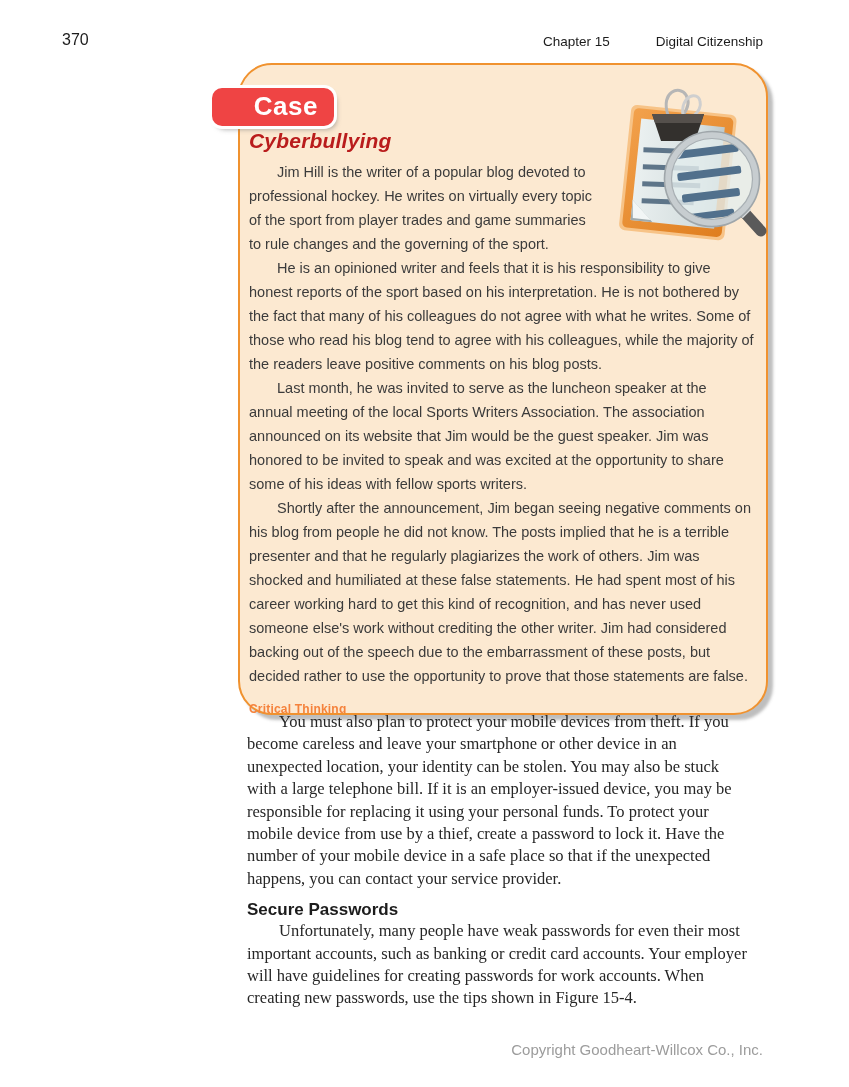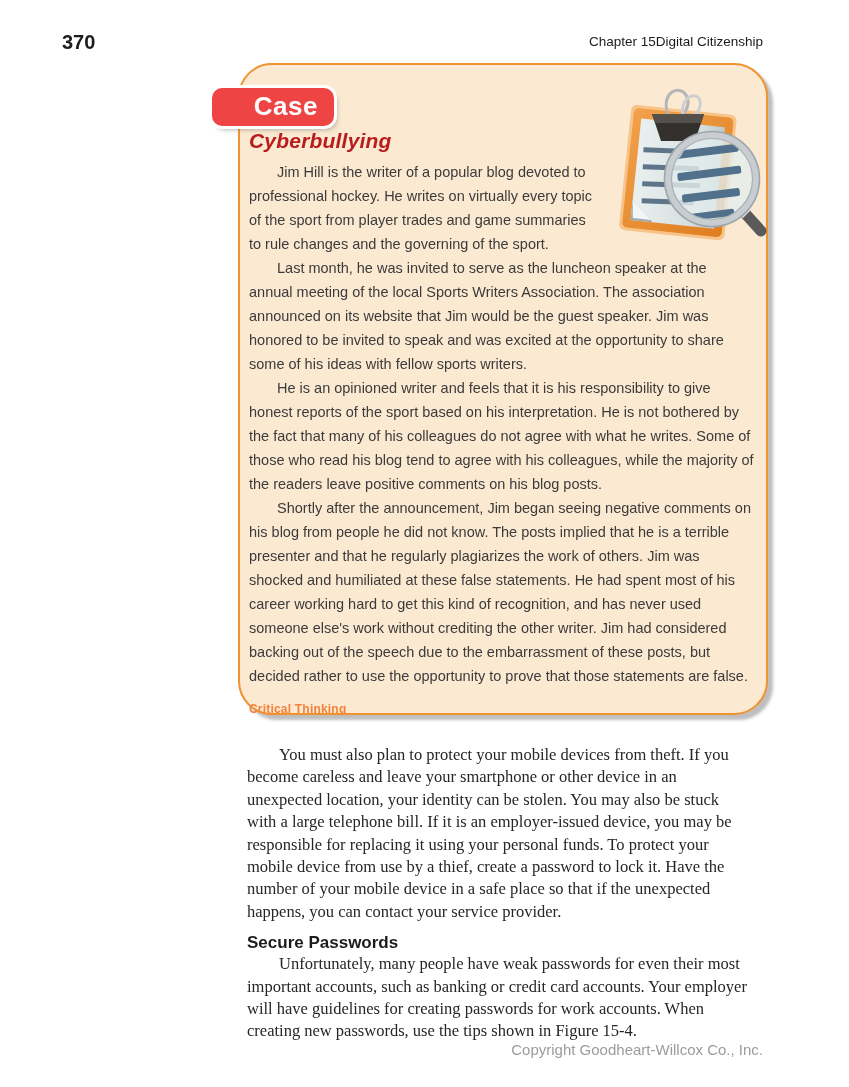--- a/index.html
+++ b/index.html
@@ -9,25 +9,25 @@
     width: 849px;
     height: 1087px;
     background: #ffffff;
     font-family: "Liberation Sans", sans-serif;
     overflow: hidden;
   }
 
   
   .folio {
     position: absolute; left: 62px; top: 31px;
-    font-size: 20px; font-weight: bold; color: #1c1c1c;
+    font-size: 16px; font-weight: normal; color: #1c1c1c;
   }
   .running-head {
     position: absolute; top: 34px; right: 86px;
-    display: flex; 
+    display: flex; gap: 46px;
     font-size: 13.5px; color: #1c1c1c;
   }
 
   
   .case-box {
     position: absolute; left: 238px; top: 63px;
     width: 530px; height: 652px;
     background: #FCE9D1;
     border: 2.5px solid #F0922F;
     border-radius: 34px;
@@ -70,21 +70,21 @@
     margin: 14px 0 5px 0; letter-spacing: 0.2px;
   }
   .ct-list {
     list-style: decimal; margin: 0; padding-left: 60px;
     font-size: 14.5px; line-height: 22px; color: #3b3b3b;
   }
   .ct-list li { padding-left: 10px; }
 
   
   .main-text {
-    position: absolute; left: 247px; top: 744px; width: 501px;
+    position: absolute; left: 247px; top: 711px; width: 501px;
     font-family: "Liberation Serif", serif;
   }
   .main-text p.serif {
     font-size: 16.5px; line-height: 22.4px; color: #262626;
     text-indent: 32px;
   }
   .section-heading {
     font-family: "Liberation Sans", sans-serif;
     font-size: 17px; font-weight: bold; color: #1c1c1c;
     margin: 10px 0 0 0;
@@ -164,22 +164,22 @@
         <circle cx="116" cy="96" r="44" fill="none" stroke="#C7CDD0" stroke-width="7"></circle>
         <circle cx="116" cy="96" r="47.5" fill="none" stroke="#9FA6AA" stroke-width="1.6"></circle>
         <circle cx="116" cy="96" r="40.5" fill="none" stroke="#A8AFB3" stroke-width="1.2"></circle>
       </svg>
     </div>
 
     <div class="box-content">
       <div class="float-spacer"></div>
       <h3 class="case-title">Cyberbullying</h3>
       <p>Jim Hill is the writer of a popular blog devoted to professional hockey. He writes on virtually every topic of the sport from player trades and game summaries to rule changes and the governing of the sport.</p>
+      <p>He is an opinioned writer and feels that it is his responsibility to give honest reports of the sport based on his interpretation. He is not bothered by the fact that many of his colleagues do not agree with what he writes. Some of those who read his blog tend to agree with his colleagues, while the majority of the readers leave positive comments on his blog posts.</p>
       <p>Last month, he was invited to serve as the luncheon speaker at the annual meeting of the local Sports Writers Association. The association announced on its website that Jim would be the guest speaker. Jim was honored to be invited to speak and was excited at the opportunity to share some of his ideas with fellow sports writers.</p>
-      <p>He is an opinioned writer and feels that it is his responsibility to give honest reports of the sport based on his interpretation. He is not bothered by the fact that many of his colleagues do not agree with what he writes. Some of those who read his blog tend to agree with his colleagues, while the majority of the readers leave positive comments on his blog posts.</p>
       <p>Shortly after the announcement, Jim began seeing negative comments on his blog from people he did not know. The posts implied that he is a terrible presenter and that he regularly plagiarizes the work of others. Jim was shocked and humiliated at these false statements. He had spent most of his career working hard to get this kind of recognition, and has never used someone else's work without crediting the other writer. Jim had considered backing out of the speech due to the embarrassment of these posts, but decided rather to use the opportunity to prove that those statements are false.</p>
       <h4 class="ct-heading">Critical Thinking</h4>
     </div>
   </div>
 
   <div class="main-text">
     <p class="serif">You must also plan to protect your mobile devices from theft. If you become careless and leave your smartphone or other device in an unexpected location, your identity can be stolen. You may also be stuck with a large telephone bill. If it is an employer-issued device, you may be responsible for replacing it using your personal funds. To protect your mobile device from use by a thief, create a password to lock it. Have the number of your mobile device in a safe place so that if the unexpected happens, you can contact your service provider.</p>
     <h5 class="section-heading">Secure Passwords</h5>
     <p class="serif">Unfortunately, many people have weak passwords for even their most important accounts, such as banking or credit card accounts. Your employer will have guidelines for creating passwords for work accounts. When creating new passwords, use the tips shown in Figure 15-4.</p>
   </div>

